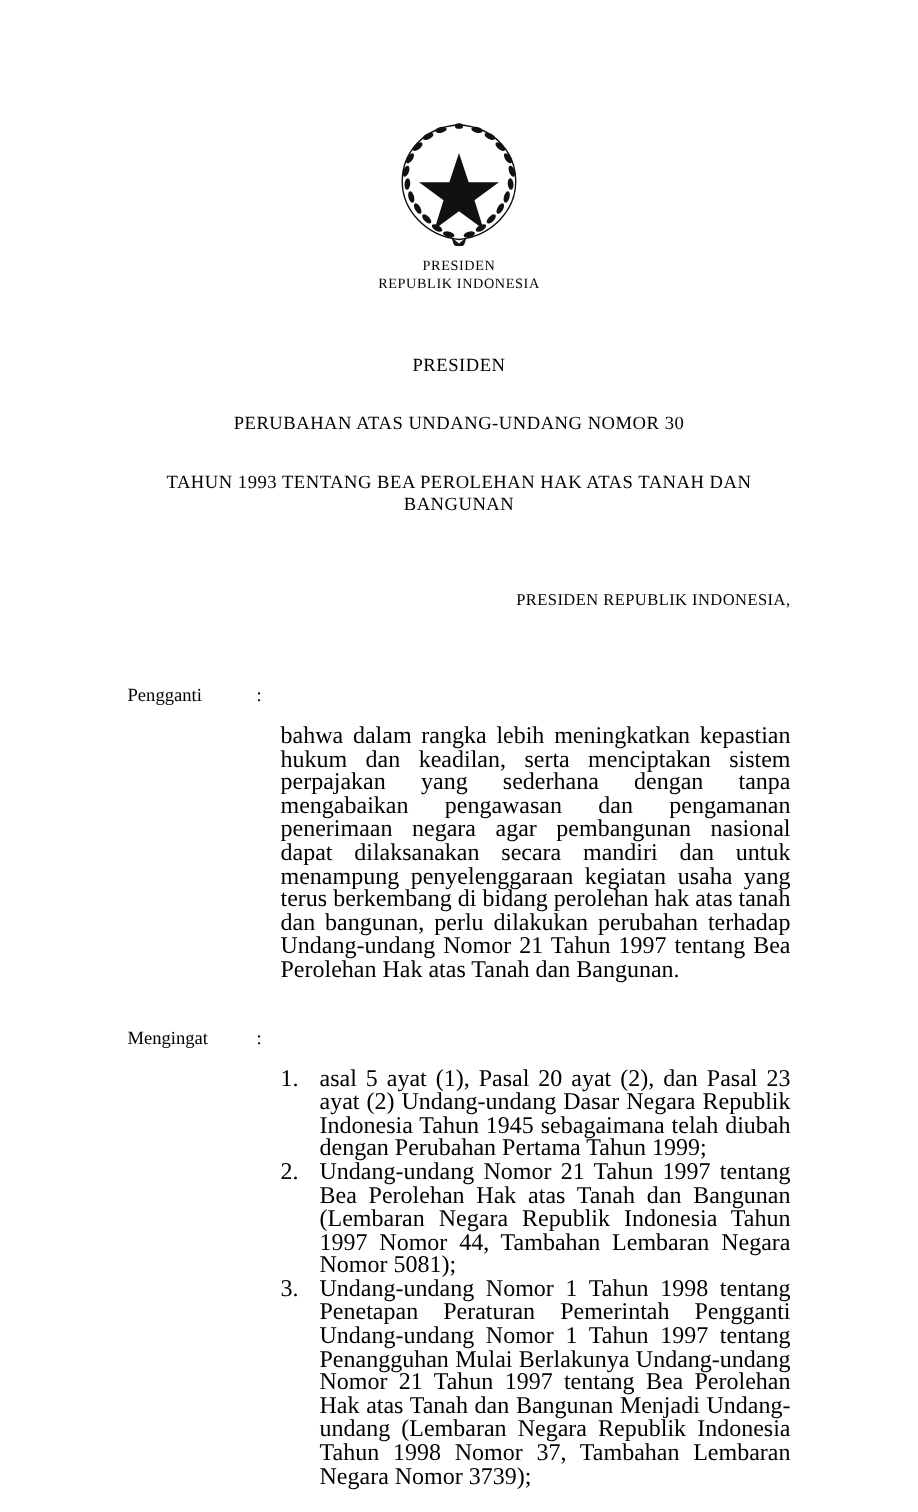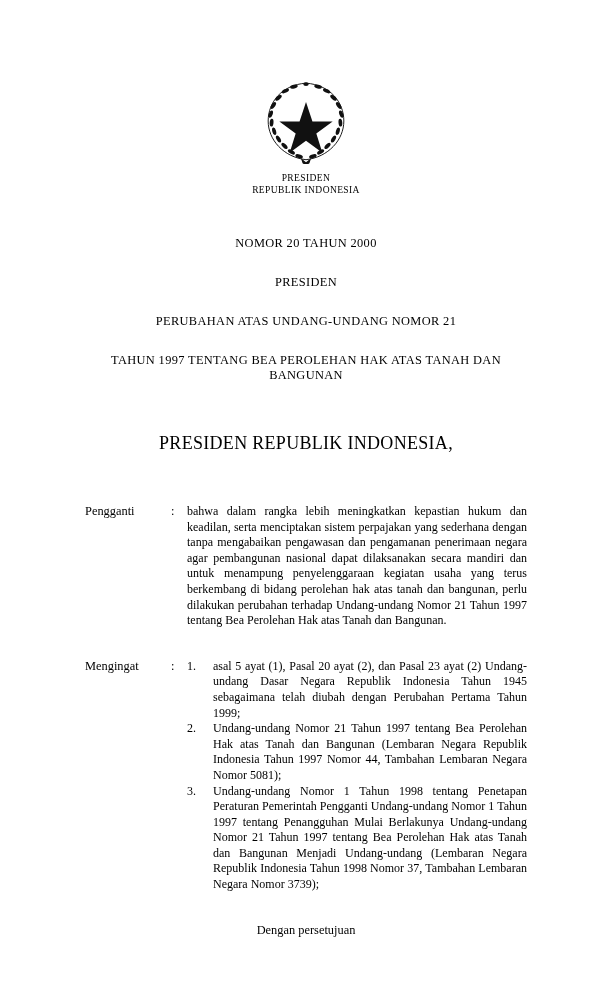--- a/index.html
+++ b/index.html
@@ -54,22 +54,22 @@
   }
   .title-line {
     font-size: 12.4px;
     letter-spacing: 0.35px;
     margin-bottom: 24px;
   }
   .title-line:last-child {
     margin-bottom: 0;
   }
   .presiden-line {
-    text-align: center;
-    font-size: 18px;
+    text-align: right;
+    font-size: 11px;
     letter-spacing: 0.3px;
     margin-top: 50px;
   }
 
   
   .clauses {
     margin-top: 50px;
   }
   .clause-row {
     display: flex;
@@ -83,23 +83,24 @@
     line-height: 15.6px;
   }
   .clause-colon {
     width: 16px;
     flex: 0 0 16px;
     font-size: 12.4px;
     line-height: 15.6px;
   }
   .clause-body {
     flex: 1 1 auto;
-    font-size: 12px;
+    font-size: 16px;
     line-height: 15.6px;
     text-align: justify;
+    margin-top: 27px;
   }
   .clause-body p {
     margin: 0;
     text-align: justify;
   }
   .numbered {
     list-style: none;
     margin: 0;
     padding: 0;
   }
@@ -178,24 +179,23 @@
         </g>
       </svg>
     </div>
     <div class="emblem-caption">
       <div>PRESIDEN</div>
       <div>REPUBLIK INDONESIA</div>
     </div>
   </div>
 
   <div class="title-block">
-    <div class="title-line">NOMOR 20 TAHUN 2000</div>
     <div class="title-line">PRESIDEN</div>
-    <div class="title-line">PERUBAHAN ATAS UNDANG-UNDANG NOMOR 21</div>
-    <div class="title-line">TAHUN 1997 TENTANG BEA PEROLEHAN HAK ATAS TANAH DAN BANGUNAN</div>
+    <div class="title-line">PERUBAHAN ATAS UNDANG-UNDANG NOMOR 30</div>
+    <div class="title-line">TAHUN 1993 TENTANG BEA PEROLEHAN HAK ATAS TANAH DAN BANGUNAN</div>
   </div>
 
   <div class="presiden-line">PRESIDEN REPUBLIK INDONESIA,</div>
 
   <div class="clauses">
 
     <div class="clause-row">
       <div class="clause-label">Pengganti</div>
       <div class="clause-colon">:</div>
       <div class="clause-body">

